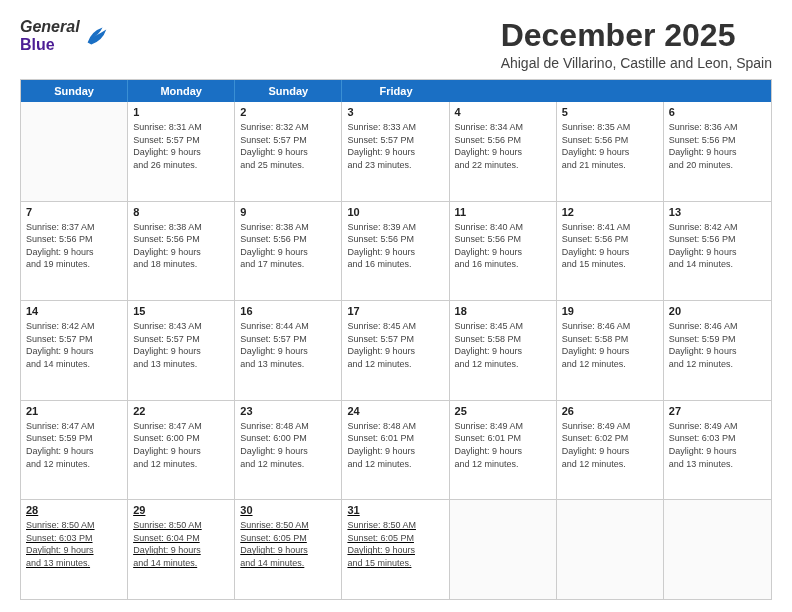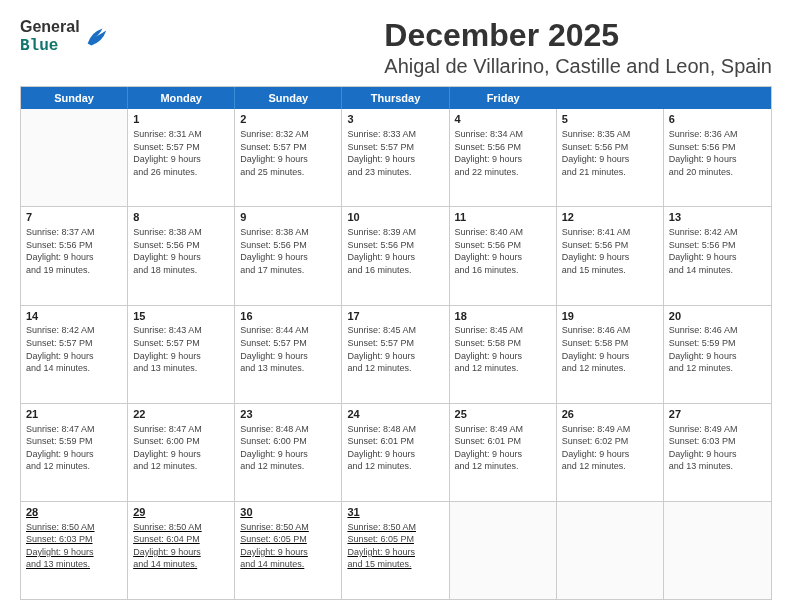--- a/index.html
+++ b/index.html
@@ -25,38 +25,38 @@
     }
     .logo {
       display: flex;
       align-items: center;
     }
     .logo-text {
       font-size: 16px;
       font-weight: bold;
       line-height: 1.1;
     }
-    .logo-general { color: #333; }
-    .logo-blue { color: #0f766e; font-family: Liberation Mono, monospace; }
+    .logo-general { color: #333; font-style: italic; }
+    .logo-blue { color: #4c1d95; }
     .logo-bird {
       width: 28px;
       height: 28px;
       margin-left: 2px;
     }
     .title-block {
       text-align: left;
     }
     .cal-title {
       font-size: 32px;
       font-weight: bold;
       color: #333;
       line-height: 1.1;
     }
     .cal-subtitle {
-      font-size: 20px;
+      font-size: 14px;
       color: #444;
       margin-top: 2px;
     }
     .calendar {
       flex: 1;
       display: flex;
       flex-direction: column;
       border: 1px solid #ccc;
     }
     .cal-header-row {
@@ -131,21 +131,20 @@
       <div class="cal-title">December 2025</div>
       <div class="cal-subtitle">Ahigal de Villarino, Castille and Leon, Spain</div>
     </div>
   </div>
 
   <div class="calendar">
     <div class="cal-header-row">
     <div class="cal-header-cell">Sunday</div>
         <div class="cal-header-cell">Monday</div>
         <div class="cal-header-cell">Sunday</div>
-        <div class="cal-header-cell">Thursday</div>
         <div class="cal-header-cell">Friday</div>
       </div>
     <div class="cal-body">
     <div class="cal-row">
           <div class="cal-cell empty"></div>
           <div class="cal-cell">
             <span class="cell-date">1</span>
             <div class="cell-info">Sunrise: 8:31 AM<br>Sunset: 5:57 PM<br>Daylight: 9 hours<br>and 26 minutes.</div>
           </div>
           <div class="cal-cell">

